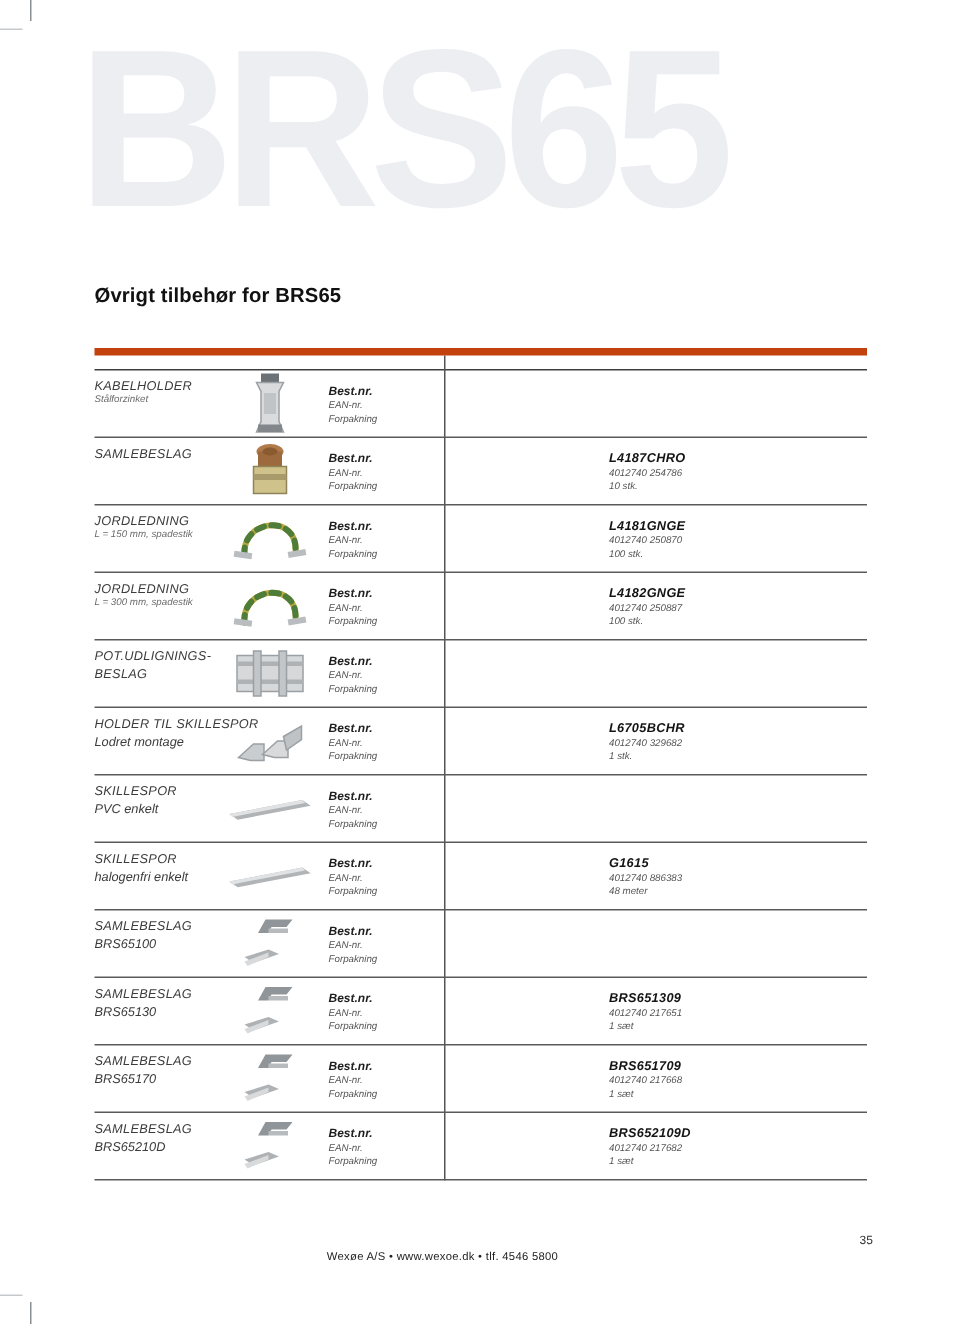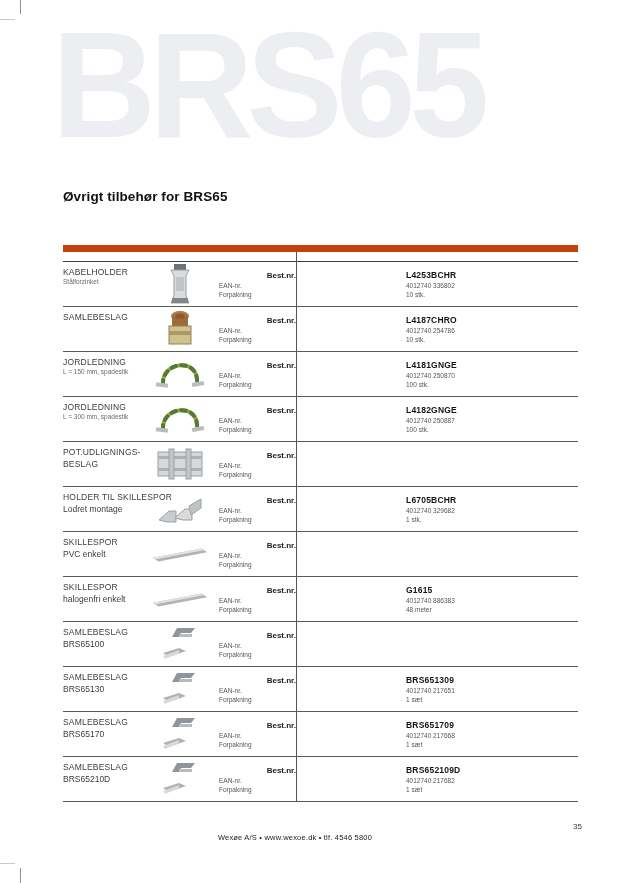--- a/index.html
+++ b/index.html
@@ -17,37 +17,38 @@
     font-size:150px; font-weight:bold; letter-spacing:-7px;
     color:#eceef2; transform:scaleX(0.96); transform-origin:left top;
     white-space:nowrap; user-select:none;
   }
   .page-title {
     position:absolute; left:63px; top:189px;
     font-size:13.5px; font-weight:bold; color:#111; letter-spacing:0.1px;
   }
   
   .table {
-    position:absolute; left:63px; top:245px; width:515px;
-    border-top:7px solid #c2410c;
+    position:absolute; left:63px; top:232px; width:515px;
+    border-top:5px solid #c2410c;
+    font-style:italic;
   }
   .head-gap { height:9px; border-bottom:1px solid #3f3f3f; }
   .vdivider { position:absolute; left:233px; top:0; bottom:0; width:1px; background:#555; }
   .row {
     display:flex; height:44px; border-bottom:1px solid #5a5a5a;
     align-items:center; position:relative;
   }
   .c-title { width:88px; align-self:flex-start; padding-top:5px; white-space:nowrap; }
   .rt { font-size:8.5px; color:#3c3c3c; letter-spacing:0.2px; }
   .rs { font-size:8.5px; color:#3c3c3c; margin-top:2px; }
   .rs.small { font-size:6.5px; color:#6b6b6b; margin-top:1px; }
   .rs.cont { letter-spacing:0.2px; }
   .c-img { width:58px; display:flex; justify-content:center; align-items:center; }
   .c-labels { width:87px; padding-left:10px; box-sizing:border-box; }
-  .lb { font-size:8px; font-weight:bold; color:#1d1d1d;text-align:right; }
+  .lb { font-size:8px; font-weight:bold; color:#1d1d1d; }
   .ls { font-size:6.5px; color:#555; margin-top:2px; }
   .c-values { flex:1; padding-left:110px; }
   .vb { font-size:8.5px; font-weight:bold; color:#141414; letter-spacing:0.2px; }
   .vs { font-size:6.5px; color:#555; margin-top:2px; }
   
   .footer {
     position:absolute; left:63px; width:464px; top:833px; text-align:center;
     font-size:7.5px; color:#222; letter-spacing:0.2px;
   }
   .pageno { position:absolute; left:573px; top:822px; font-size:8px; color:#333; }
@@ -85,25 +86,20 @@
           <path d="M8,7 h18 l-3,6 v20 l3,7 h-18 l3,-7 v-20 z" fill="#d9dbdd" stroke="#9aa0a4" stroke-width="1"></path>
           <rect x="13" y="14" width="8" height="14" fill="#c0c4c7"></rect>
           <rect x="9" y="35" width="16" height="5" fill="#82878b"></rect>
         </svg>
       </div>
       <div class="c-labels">
         <div class="lb">Best.nr.</div>
         <div class="ls">EAN-nr.</div>
         <div class="ls">Forpakning</div>
       </div>
-      <div class="c-values">
-        <div class="vb">L4253BCHR</div>
-        <div class="vs">4012740 336802</div>
-        <div class="vs">10 stk.</div>
-      </div>
     </div>
 
     <div class="row">
       <div class="c-title">
         <div class="rt">SAMLEBESLAG</div>
         <div class="rs"></div>
       </div>
       <div class="c-img">
         <svg width="32" height="40" viewBox="0 0 32 40">
           <ellipse cx="16" cy="7" rx="9" ry="5" fill="#b07a4a"></ellipse>

